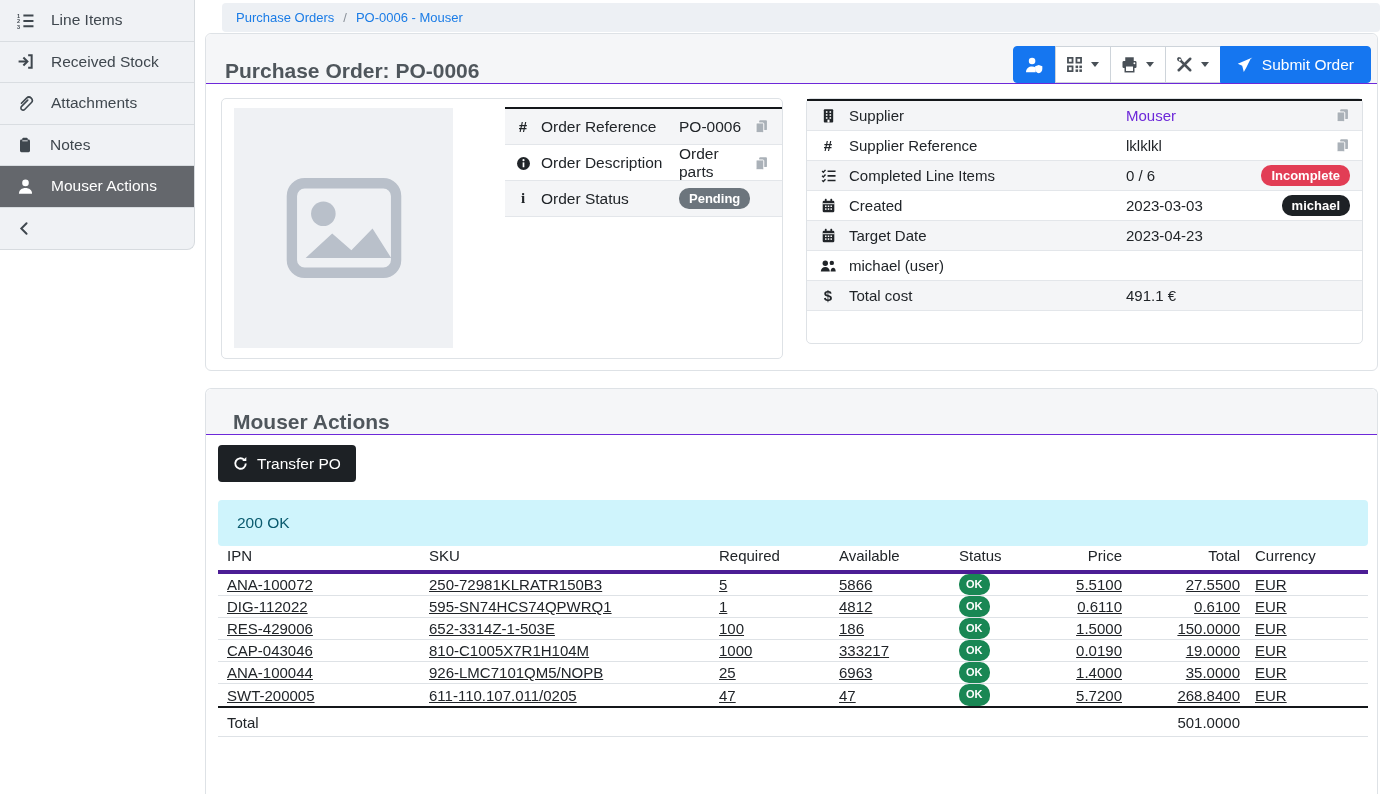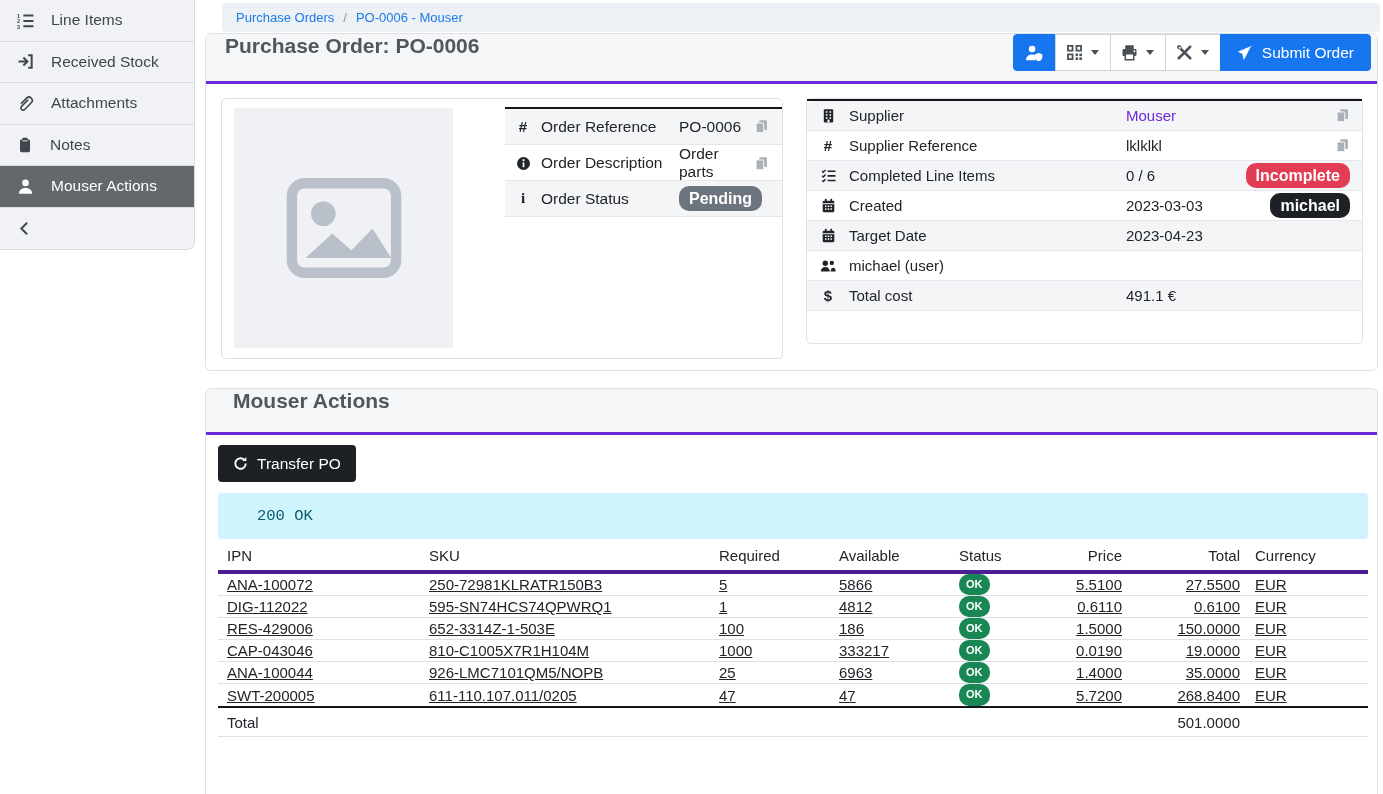--- a/index.html
+++ b/index.html
@@ -26,22 +26,22 @@
     background:#edf0f4; border-radius:4px; display:flex; align-items:center;
     padding-left:14px; font-size:13px; }
   .bc-link { color:#1b7ce6; cursor:pointer; }
   .bc-sep { color:#8a9199; margin:0 9px; }
 
   
   .panel { position:absolute; left:205px; width:1173px; background:#fff;
     border:1px solid #dee2e6; border-radius:6px; }
   #panel-po { top:33px; height:338px; }
   #panel-actions { top:388px; height:406px; border-radius:6px 6px 0 0; border-bottom:none; }
-  .panel-header { background:#f5f6f8; border-bottom:3px solid #6d28d9;
-    border-radius:6px 6px 0 0; display:flex; align-items:flex-start; }
+  .panel-header { background:#f5f6f8; border-bottom:1px solid #6d28d9;
+    border-radius:6px 6px 0 0; display:flex; align-items:flex-end; }
   #panel-po .panel-header { height:50px; padding:0 6px 0 19px; justify-content:space-between; }
   #panel-actions .panel-header { height:46px; padding-left:27px; }
   .panel-title { font-size:21px; font-weight:700; color:#4f565c; }
 
   
   .toolbar { display:flex; align-items:stretch; height:37px; }
   .tb-btn { display:flex; align-items:center; justify-content:center;
     border:1px solid #ced4da; background:#fff; cursor:pointer; margin-left:-1px; color:#495057; }
   .tb-btn.first { border-radius:4px 0 0 4px; margin-left:0; }
   .tb-btn.blue { background:#1576f0; border-color:#1576f0; color:#fff; }
@@ -69,34 +69,34 @@
   .sd-row { display:grid; grid-template-columns:42px 277px 1fr auto; align-items:center;
     height:30px; padding-right:12px; border-bottom:1px solid #e3e6ea; font-size:15px; }
   .sd-row:nth-child(odd) { background:#f4f5f7; }
   .sd-row.empty { border-bottom:none; height:29px; }
 
   .link { color:#6d28d9; cursor:pointer; }
   .ico-cell { display:flex; justify-content:center; color:#212529; }
   .char-ico { font-weight:700; font-size:15px; color:#212529; }
   .copy-btn { color:#aab1b8; cursor:pointer; display:flex; }
 
-  .badge { display:inline-block; border-radius:10px; color:#fff; font-size:16px;
+  .badge { display:inline-block; border-radius:10px; color:#fff; font-size:13px;
     font-weight:700; padding:3px 10px; line-height:1.2; }
   .badge.gray { background:#6c757d; }
   .badge.red { background:#e23d55; }
   .badge.dark { background:#1d2125; }
   .badge.green { background:#198754; padding:4px 7px; font-size:11px; }
 
   
   #transfer-btn { position:absolute; left:12px; top:56px; height:37px; background:#1d2125;
     color:#fff; border:none; border-radius:4px; display:flex; align-items:center; gap:9px;
     padding:0 15px; font-size:15.5px; cursor:pointer; }
-  #alert-box { position:absolute; left:12px; top:104px; width:1150px; height:46px;
+  #alert-box { position:absolute; left:12px; top:111px; width:1150px; height:46px;
     background:#cff4fc; border-radius:4px; display:flex; align-items:center;
-    padding-left:39px; color:#0a5a6e; font-size:15.5px;font-family:Liberation Mono, monospace; }
+    padding-left:19px; color:#0a5a6e; font-size:15.5px; }
 
   #po-table { position:absolute; left:12px; top:152px; width:1150px; font-size:15px; }
   .pt-row { display:grid; grid-template-columns:202px 290px 120px 120px 98px 83px 118px 1fr;
     align-items:center; }
   .pt-head { height:33px; border-bottom:4px solid #4c1d95; }
   .pt-body { height:22px; border-bottom:1px solid #dee2e6;text-decoration:underline; }
   .pt-body.last { border-bottom:none; }
   .pt-foot { height:31px; border-top:2px solid #14171a; border-bottom:1px solid #dee2e6; }
   .cell { padding-left:9px; overflow:hidden; white-space:nowrap; }
   .cell.r { text-align:right; padding-right:9px; }

